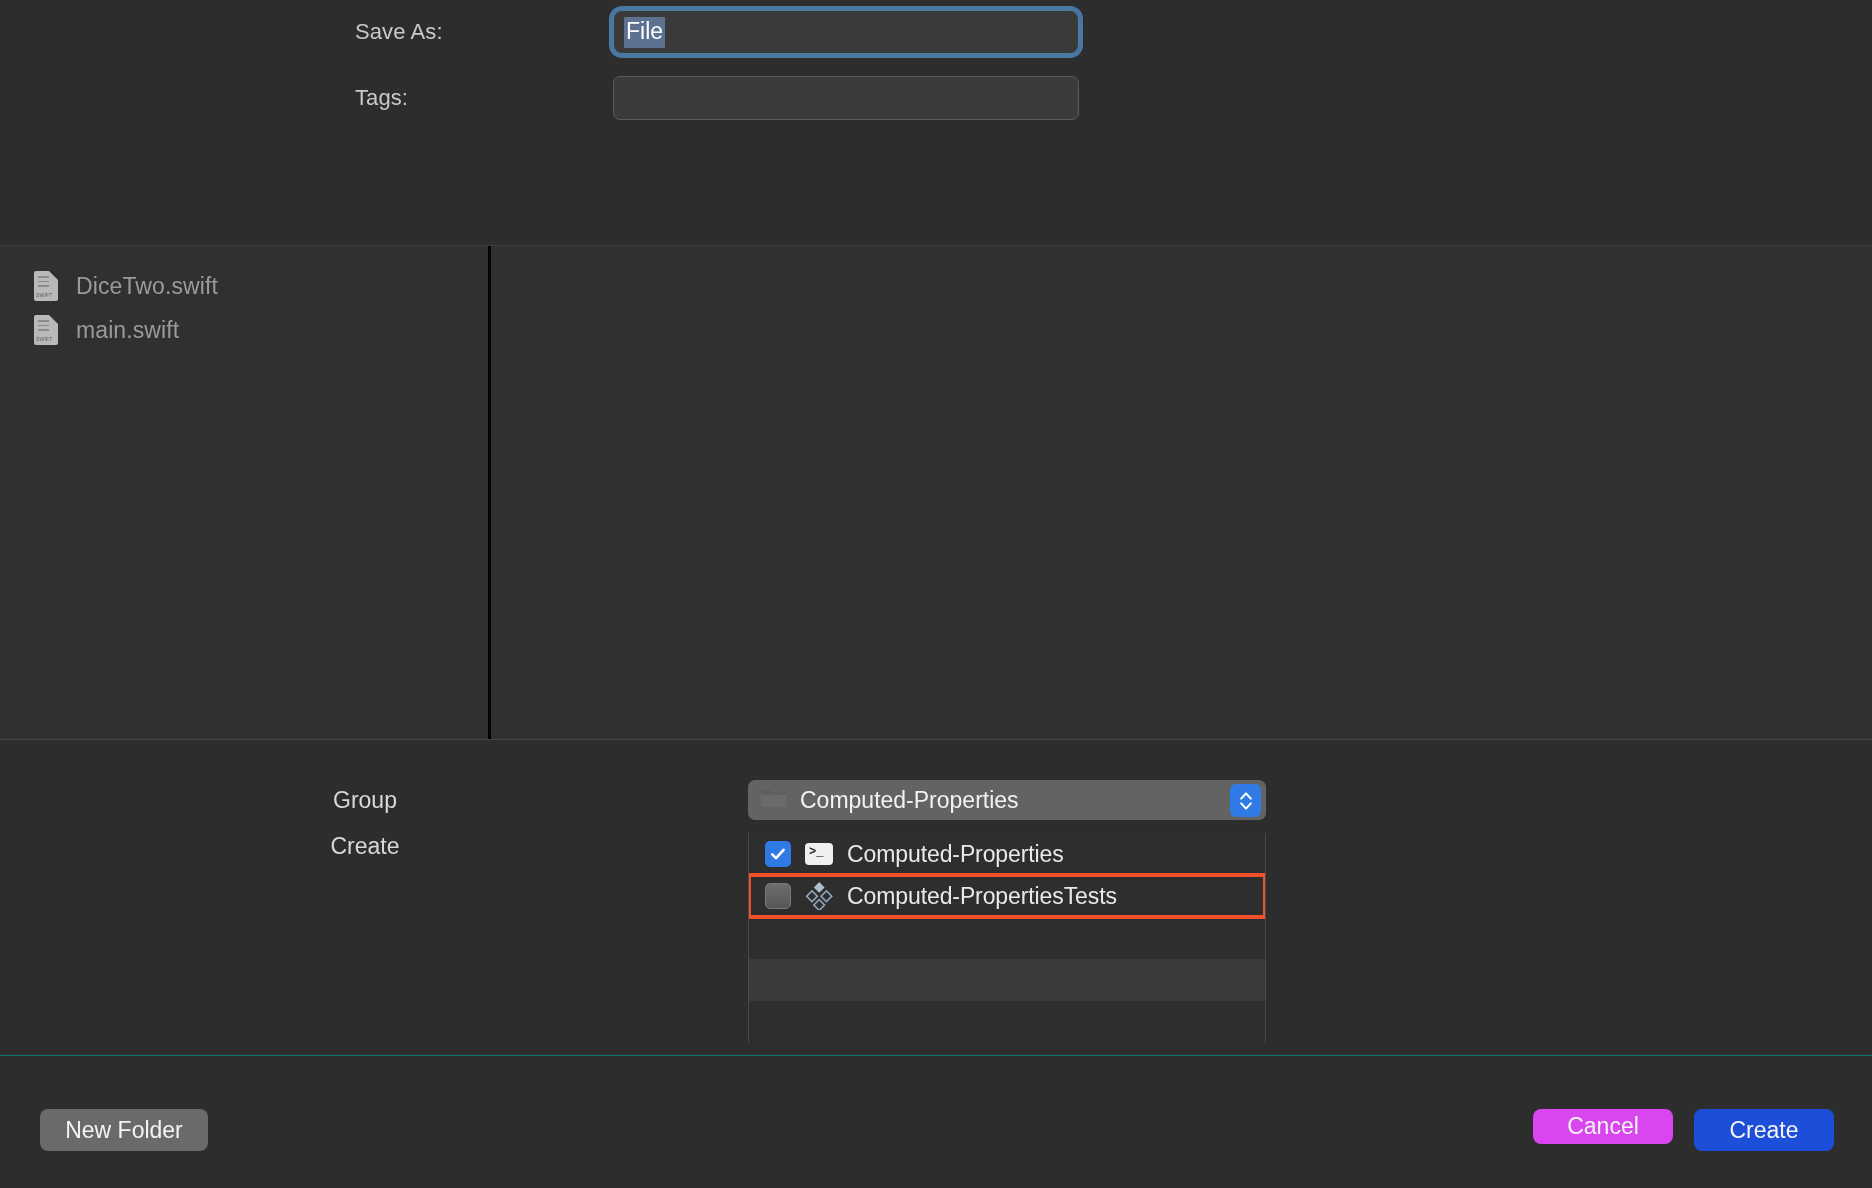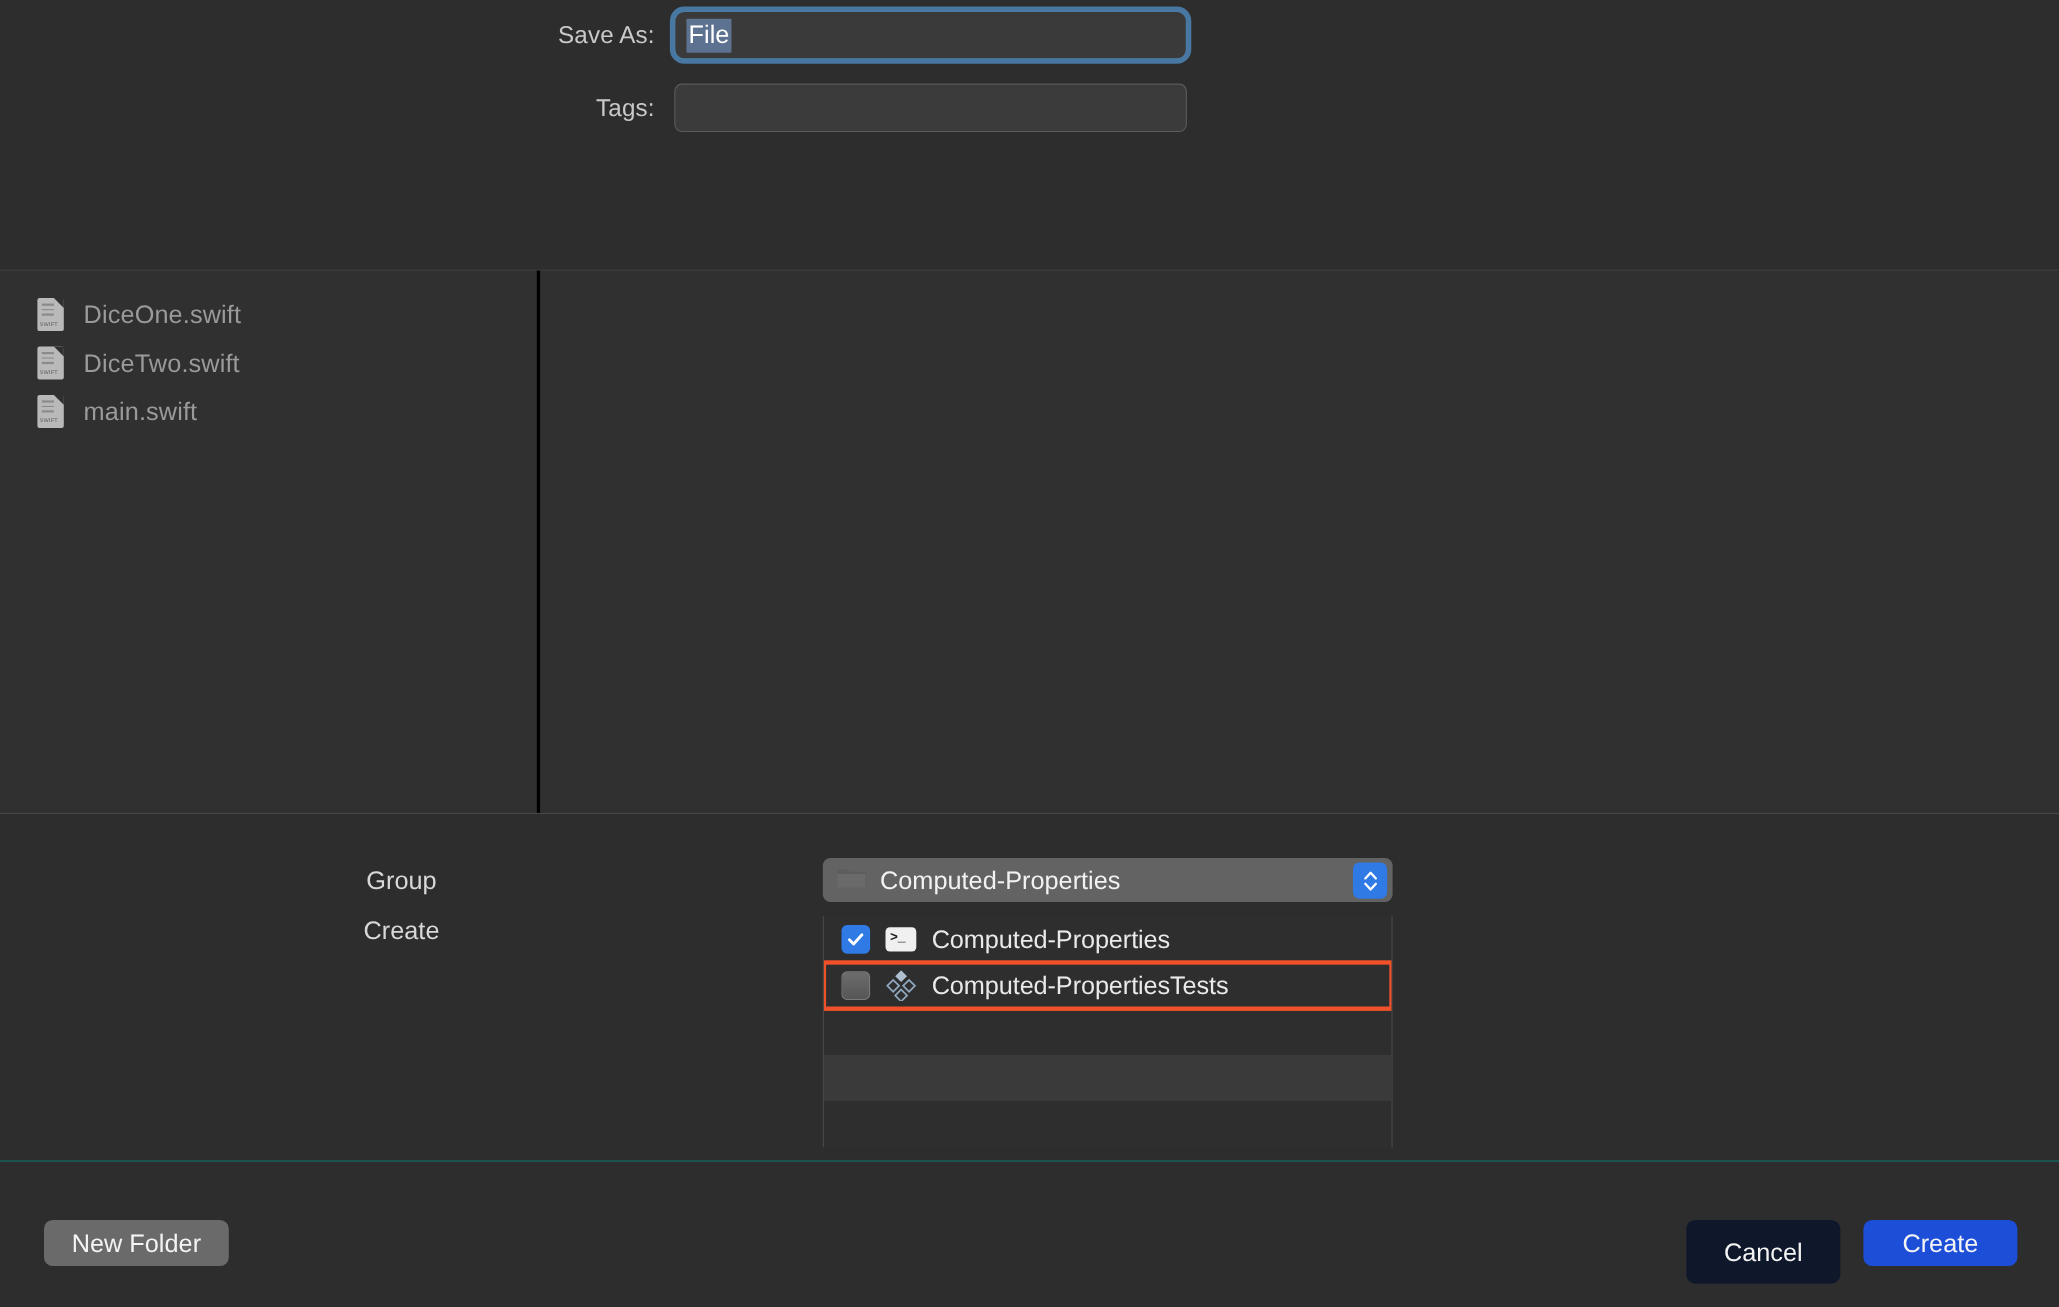--- a/index.html
+++ b/index.html
@@ -24,21 +24,21 @@
     width: 1872px; height: 148px;
   }
   .form-row {
     position: absolute;
     display: flex;
     align-items: center;
   }
   .form-label {
     font-size: 22px;
     color: #c9c9c9;
-    text-align: right;
+    text-align: left;
     width: 240px;
     padding-right: 18px;
     letter-spacing: .1px;
   }
   .saveas-row { left: 355px; top: 10px; }
   .tags-row   { left: 355px; top: 76px; }
 
   .text-field {
     position: relative;
     width: 466px;
@@ -364,22 +364,22 @@
     cursor: default;
     padding: 0;
   }
   .btn-newfolder {
     left: 40px; top: 53px;
     width: 168px; height: 42px;
     background: #6a6a6a;
   }
   .btn-cancel {
     left: 1533px; top: 53px;
-    width: 140px; height: 58px;
-    background: #0f172a;
+    width: 140px; height: 35px;
+    background: #d946ef;
   }
   .btn-create {
     left: 1694px; top: 53px;
     width: 140px; height: 42px;
     background: #1d4ed8;
   }
 </style>
 </head>
 <body>
 
@@ -489,33 +489,20 @@
     <span class="search-placeholder">Search</span>
   </div>
 
 </div>
 
 <div class="browser">
   <div class="browser-col-divider"></div>
 
   <div class="file-list">
 
-    <div class="file-row">
-      <span class="doc-icon">
-        <span class="page"></span>
-          <span class="fold"></span>
-        <span class="lines">
-            <i></i>
-            <i></i>
-            <i></i>
-          </span>
-        <span class="tag">SWIFT</span>
-      </span>
-      <span class="file-name">DiceOne.swift</span>
-    </div>
 
     <div class="file-row">
       <span class="doc-icon">
         <span class="page"></span>
           <span class="fold"></span>
         <span class="lines">
             <i></i>
             <i></i>
             <i></i>
           </span>

